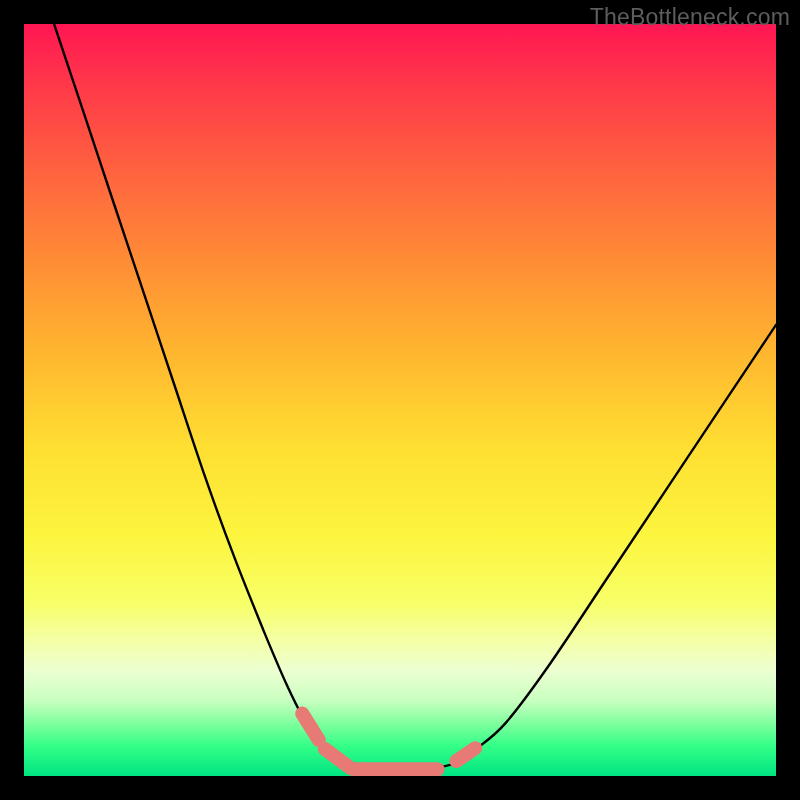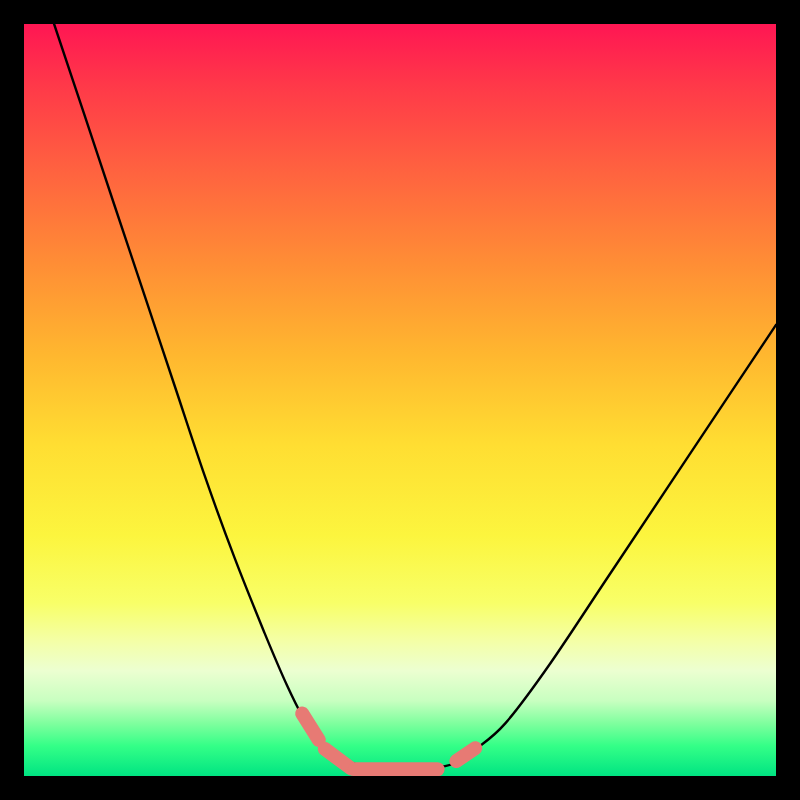--- a/index.html
+++ b/index.html
@@ -79,13 +79,14 @@
     <svg class="curve-svg" viewBox="0 0 752 752" preserveAspectRatio="none">
       <path id="curve-path" fill="none" stroke="#000" stroke-width="2.4" stroke-linecap="round" stroke-linejoin="round" d="M 30.1 0.0 C 35.1 15.0, 50.1 60.2, 60.2 90.2 C 70.2 120.3, 80.2 150.4, 90.2 180.5 C 100.3 210.6, 110.3 240.6, 120.3 270.7 C 130.3 300.8, 140.4 330.9, 150.4 361.0 C 160.4 391.0, 170.5 422.4, 180.5 451.2 C 190.5 480.0, 200.5 507.6, 210.6 533.9 C 220.6 560.2, 231.9 587.8, 240.6 609.1 C 249.4 630.4, 256.9 648.0, 263.2 661.8 C 269.5 675.5, 273.2 683.1, 278.2 691.8 C 283.3 700.6, 288.3 708.1, 293.3 714.4 C 298.3 720.7, 303.3 725.7, 308.3 729.4 C 313.3 733.2, 318.3 734.8, 323.4 737.0 C 328.4 739.1, 333.4 741.0, 338.4 742.2 C 343.4 743.5, 347.2 744.1, 353.4 744.5 C 359.7 744.9, 368.5 744.5, 376.0 744.5 C 383.5 744.5, 391.0 744.9, 398.6 744.5 C 406.1 744.1, 414.9 743.5, 421.1 742.2 C 427.4 741.0, 431.1 739.7, 436.2 737.0 C 441.2 734.2, 443.7 731.9, 451.2 725.7 C 458.7 719.4, 468.7 713.8, 481.3 699.4 C 493.8 684.9, 508.9 664.3, 526.4 639.2 C 543.9 614.1, 564.0 582.8, 586.6 549.0 C 609.1 515.1, 634.2 477.5, 661.8 436.2 C 689.3 394.8, 737.0 323.4, 752.0 300.8"></path>
       <g id="markers">
           <line x1="278.2" y1="689.6" x2="294.8" y2="715.9" stroke="#e77a74" stroke-width="14" stroke-linecap="round"></line>
           <line x1="300.8" y1="724.9" x2="327.1" y2="744.5" stroke="#e77a74" stroke-width="14" stroke-linecap="round"></line>
           <line x1="330.9" y1="745.2" x2="413.6" y2="745.2" stroke="#e77a74" stroke-width="14" stroke-linecap="round"></line>
           <line x1="432.4" y1="737.0" x2="451.2" y2="724.2" stroke="#e77a74" stroke-width="14" stroke-linecap="round"></line>
         </g>
     </svg>
   </div>
+  <div class="watermark">TheBottleneck.com</div>
 </div>
 
 </body></html>

